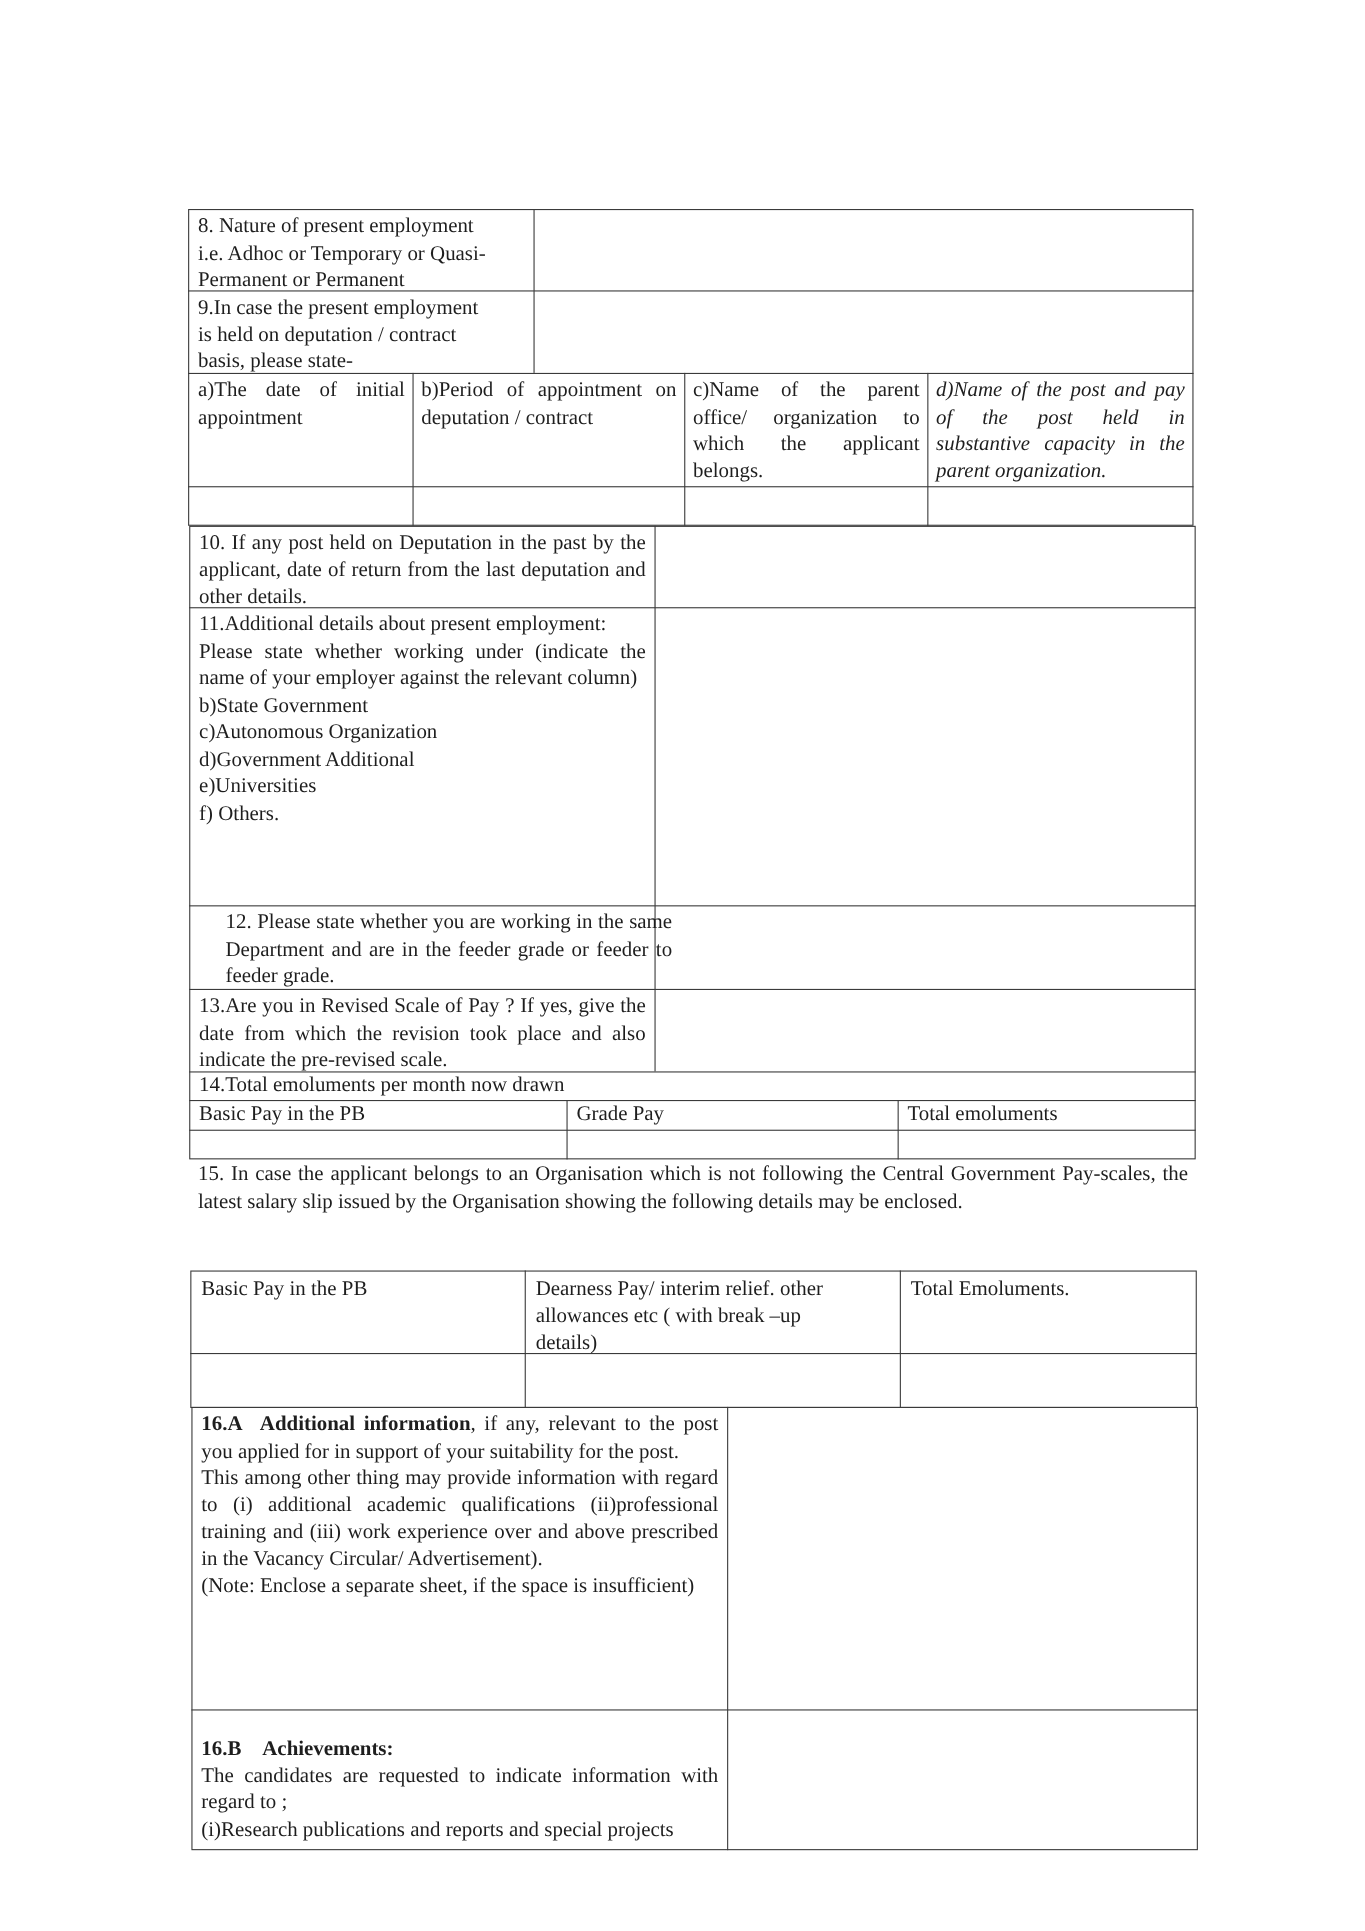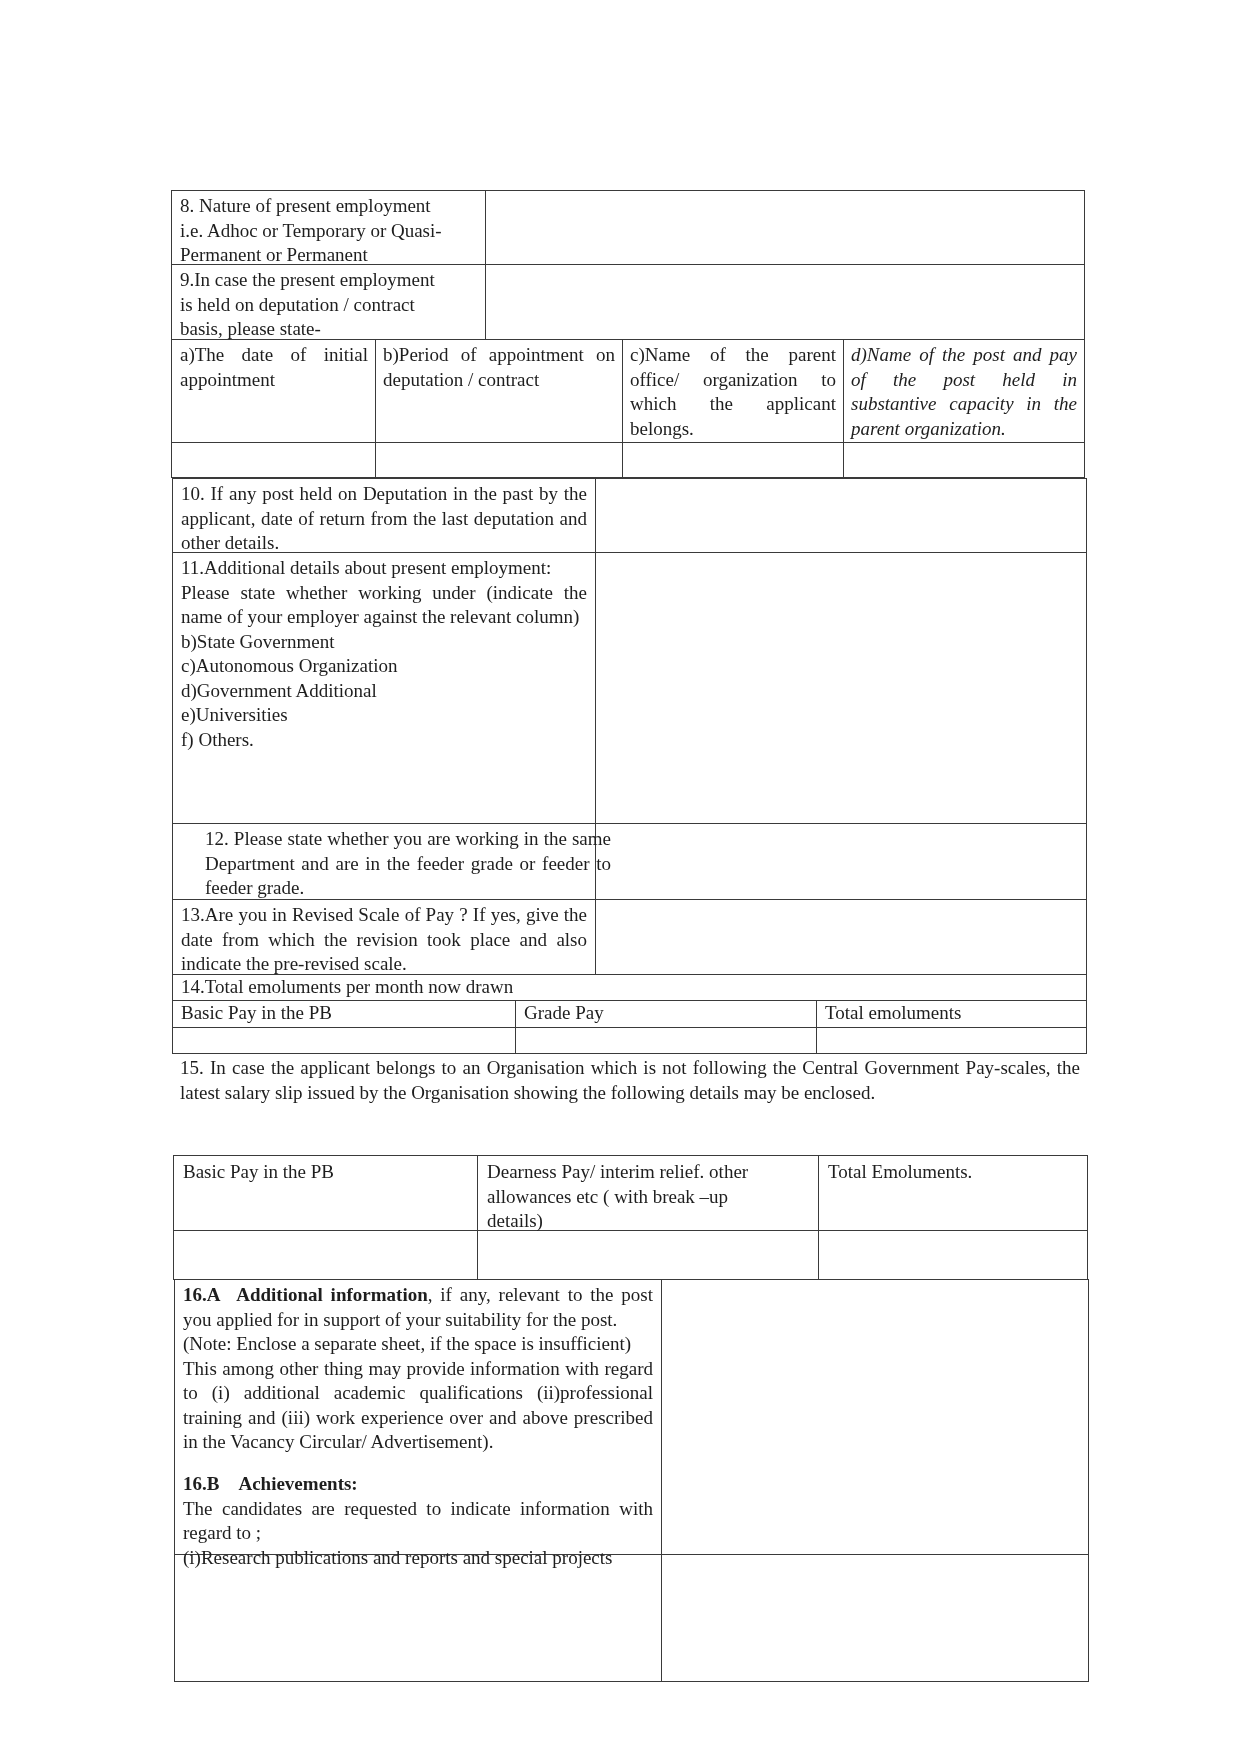--- a/index.html
+++ b/index.html
@@ -104,25 +104,25 @@
 <div class="field" style="left:820px; top:1232px; width:266px; height:46px;"></div>
 
 <div class="box" style="left:174px; top:1279px; width:915px; height:403px;"></div>
 <div class="hl" style="left:174px; top:1554px; width:915px;"></div>
 <div class="vl" style="left:661px; top:1279px; height:403px;"></div>
 
 <div class="cell just" style="left:177px; top:1281px; width:482px;">
   <span class="line just">
     <b>16.A</b>&nbsp;&nbsp;<b>Additional information</b><span>, if any, relevant to the post you applied for  in support of your suitability for the post.</span>
   </span>
+  <span class="line just">This among other thing may provide information with regard to (i) additional academic qualifications (ii)professional training and (iii) work experience over and above prescribed in the Vacancy Circular/ Advertisement).</span>
   <span class="line just">(Note: Enclose a separate sheet, if the space is insufficient)</span>
-  <span class="line just">This among other thing may provide information with regard to (i) additional academic qualifications (ii)professional training and (iii) work experience over and above prescribed in the Vacancy Circular/ Advertisement).</span>
 </div>
 <div class="field" style="left:663px; top:1281px; width:424px; height:272px;"></div>
 
-<div class="cell" style="left:177px; top:1470px; width:482px;">
+<div class="cell" style="left:177px; top:1576px; width:482px;">
   <span class="line">
     <b>16.B</b>&nbsp;&nbsp;&nbsp;&nbsp;<b>Achievements:</b>
   </span>
   <span class="line just">The candidates are requested to indicate information with regard to ;</span>
   <span class="line just">(i)Research publications and reports and special projects</span>
 </div>
 <div class="field" style="left:663px; top:1556px; width:424px; height:124px;"></div>
 
 </body></html>

